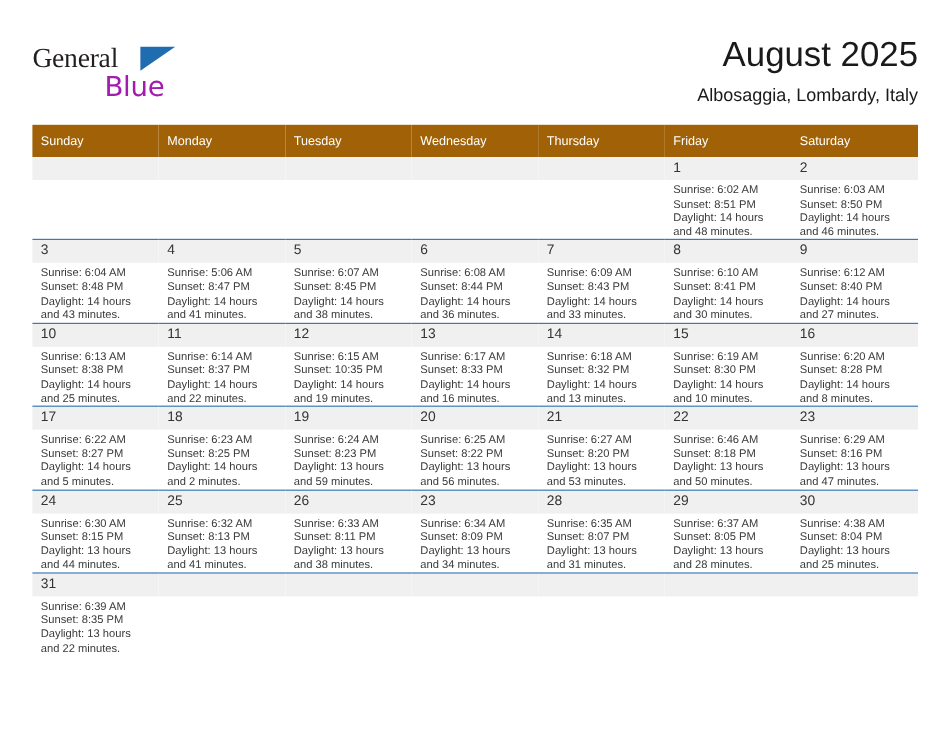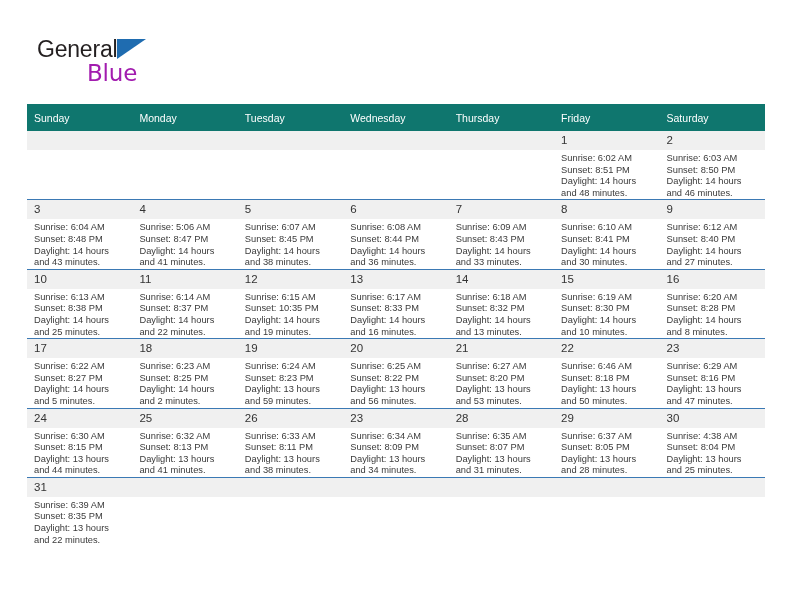--- a/index.html
+++ b/index.html
@@ -31,27 +31,27 @@
   }
   .logo {
     position: absolute;
     left: 0;
     top: 8px;
     width: 200px;
     height: 54px;
   }
   .logo-general {
     position: absolute;
-    left: 10px;
+    left: 0;
     top: 0px;
     font-size: 23px;
     line-height: 26px;
     color: #231f20;
     letter-spacing: -0.2px;
-    font-family: Liberation Sans, sans-serif;
+    font-family: Liberation Serif, serif;
   }
   .logo-tri {
     position: absolute;
     left: 90px;
     top: 3px;
     width: 0;
     height: 0;
     border-left: 29px solid #1f6cb0;
     border-bottom: 20px solid transparent;
   }
@@ -90,21 +90,21 @@
   
   .calendar {
     position: absolute;
     left: 27px;
     top: 104px;
     width: 738px;
     border-collapse: collapse;
     table-layout: fixed;
   }
   .calendar th {
-    background: #0f766e;
+    background: #a16207;
     color: #ffffff;
     font-size: 10.5px;
     font-weight: normal;
     text-align: left;
     padding: 5px 0 5px 7px;
     height: 17px;
     border: none;
   }
   .calendar td {
     vertical-align: top;
@@ -148,20 +148,22 @@
 
   <div class="masthead">
 
     <div class="logo">
       <span class="logo-general">General</span>
       <span class="logo-tri"></span>
       <span class="logo-blue">Blue</span>
     </div>
 
     <div class="title-block">
+      <div class="cal-title">August 2025</div>
+      <div class="cal-subtitle">Albosaggia, Lombardy, Italy</div>
     </div>
 
   </div>
 
   <table class="calendar">
     <colgroup>
       <col style="width:14.2857%">
         <col style="width:14.2857%">
         <col style="width:14.2857%">
       <col style="width:14.2857%">

